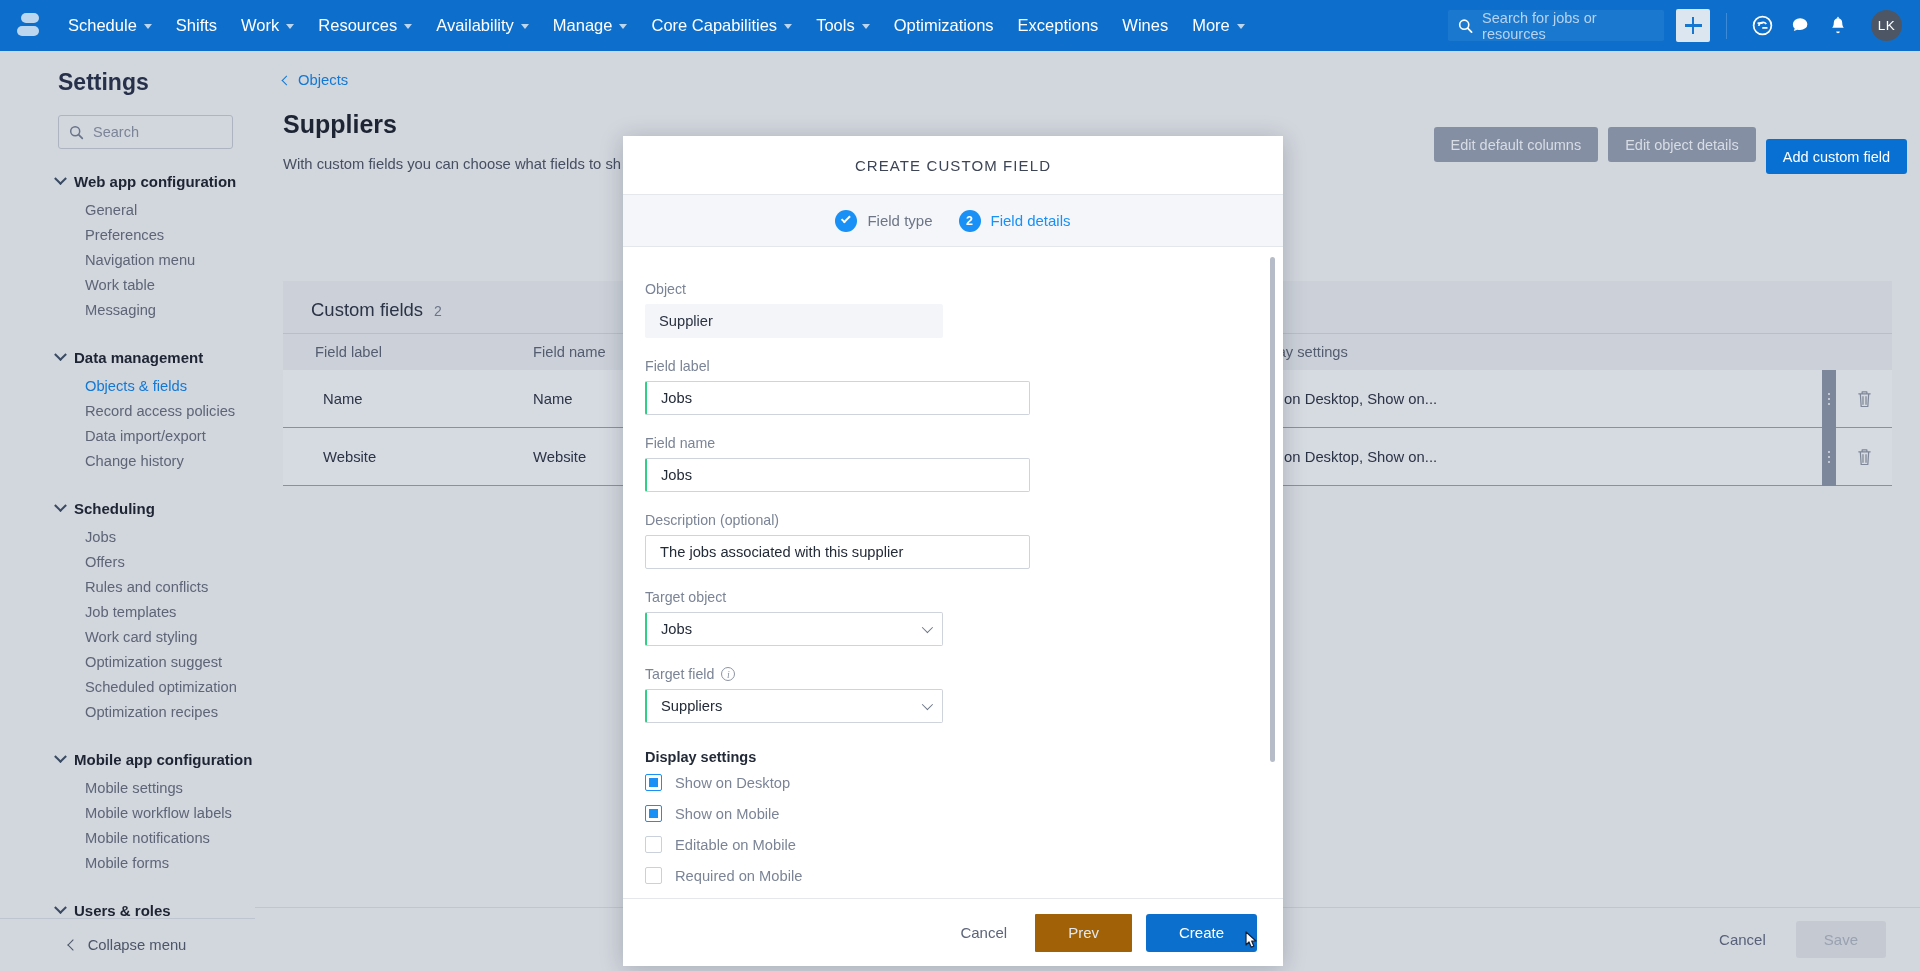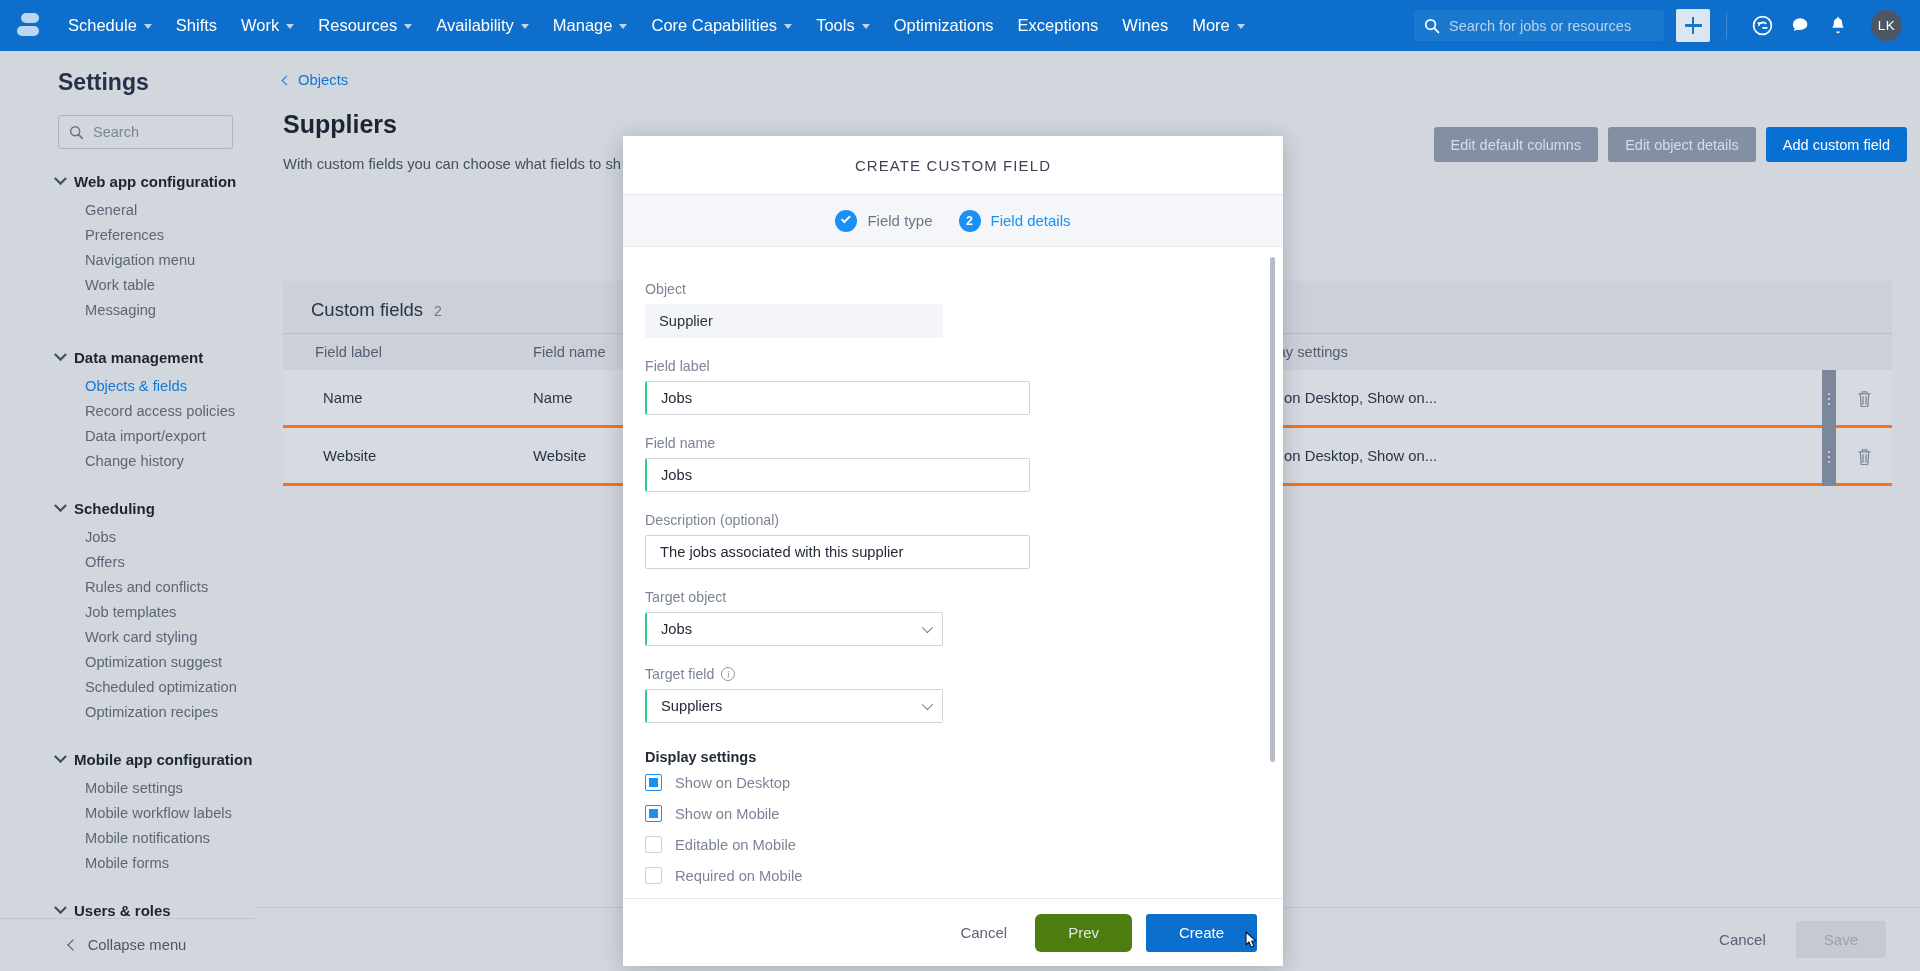--- a/index.html
+++ b/index.html
@@ -29,21 +29,21 @@
     color: #fff; font-size: 16.5px; padding: 0 12px; height: 51px;
     display: flex; align-items: center; gap: 7px; cursor: pointer; white-space: nowrap;
   }
   .caret {
     width: 0; height: 0; border-left: 4.5px solid transparent;
     border-right: 4.5px solid transparent; border-top: 5px solid #bdd6ee;
     margin-top: 2px;
   }
   #nav-right { margin-left: auto; display: flex; align-items: center; gap: 0; padding-right: 18px; }
   #searchbox {
-    width: 250px; height: 31px; background: #1b78cf; display: flex; align-items: center;
+    width: 216px; height: 31px; background: #1b78cf; display: flex; align-items: center;
     padding: 0 10px; gap: 9px; border-radius: 2px; cursor: text;
   }
   #searchbox .ph { color: #b7d3ee; font-size: 14.5px; }
   #plusbtn {
     width: 34px; height: 33px; background: #dce6f0; margin-left: 12px;
     display: flex; align-items: center; justify-content: center; cursor: pointer;
     border-radius: 2px;
   }
   #plusbtn::before, #plusbtn::after { content:''; position:absolute; background:#0d6fcb; }
   .plus-h { width: 17px; height: 2.6px; background: #1577cf; position:absolute; }
@@ -105,36 +105,36 @@
               transform: rotate(45deg); }
   #page-title { font-size: 25px; font-weight: bold; color: #1d2433; padding: 22px 0 0 28px; }
   #page-sub { font-size: 14.8px; color: #464f61; padding: 17px 0 0 28px; }
   #hdr-btns { position: absolute; top: 76px; right: 13px; display: flex; gap: 10px; }
   .btn {
     height: 35px; padding: 0 17px; border: none; border-radius: 3px; font-size: 14.5px;
     display: flex; align-items: center; justify-content: center; cursor: pointer;
     font-family: "Liberation Sans", sans-serif;
   }
   .btn-grey { background: #848fa3; color: #d8dde5; }
-  .btn-blue { background: #0770d2; color: #fff; }
+  .btn-blue { background: #0770d2; color: #fff; margin-top: 12px; }
 
   #card {
     position: absolute; top: 230px; left: 28px; width: 1609px; height: 198px;
     background: #ccd1d9;
   }
   #card-head {
     display: flex; align-items: baseline; gap: 11px; padding: 18px 0 0 28px; height: 53px;
     border-bottom: 1px solid #b9bfca;
   }
   #card-title { font-size: 18.5px; color: #2b3346; }
   #card-count { font-size: 14px; color: #6b7489; }
   .tbl-head { display: flex; height: 36px; align-items: center; font-size: 14.7px; color: #545d70; }
   .tbl-row {
     display: flex; height: 58px; align-items: center; font-size: 14.8px; color: #2b3346;
-    background: #d6dae1; border-bottom: 3px solid #f97316; position: relative;
+    background: #d6dae1; border-bottom: 1px solid #f97316; position: relative;
   }
   .c1 { width: 250px; padding-left: 40px; }
   .c2 { width: 710px; }
   .c3 { width: 500px; }
   .tbl-head .c1 { padding-left: 32px; }
   .tbl-head .c3 { padding-left: 2px; }
   .row-grip {
     position: absolute; right: 56px; top: 0; width: 14px; height: 58px; background: #7d879c;
     display: flex; flex-direction: column; align-items: center; justify-content: center; gap: 3px;
     cursor: grab;
@@ -213,21 +213,21 @@
   .cblabel { font-size: 14.7px; color: #7b8496; }
   #modal-thumb {
     position: absolute; right: 8px; top: 10px; width: 5px; height: 505px;
     background: #b6bcc8; border-radius: 3px; cursor: grab;
   }
   #modal-foot {
     height: 68px; border-top: 1px solid #e4e7ec; display: flex; align-items: center;
     justify-content: flex-end; gap: 14px; padding-right: 26px; position: relative;
   }
   #m-cancel { color: #5c6479; font-size: 15px; padding: 0 14px; cursor: pointer; }
-  #m-prev { background: #4d7c0f; color: #e3e7ee; height: 38px; padding: 0 33px; border-radius: 6px;
+  #m-prev { background: #a16207; color: #e3e7ee; height: 38px; padding: 0 33px; border-radius: 1px;
             display: flex; align-items: center; font-size: 15px; cursor: pointer; }
   #m-create { background: #0b6fce; color: #fff; height: 38px; padding: 0 33px; border-radius: 3px;
               display: flex; align-items: center; font-size: 15px; cursor: pointer; position: relative; }
   #cursor { position: absolute; left: 1240px; top: 928px; z-index: 99; pointer-events: none; }
 </style>
 </head>
 <body>
 
 <div id="topnav">
   <div id="logo">

